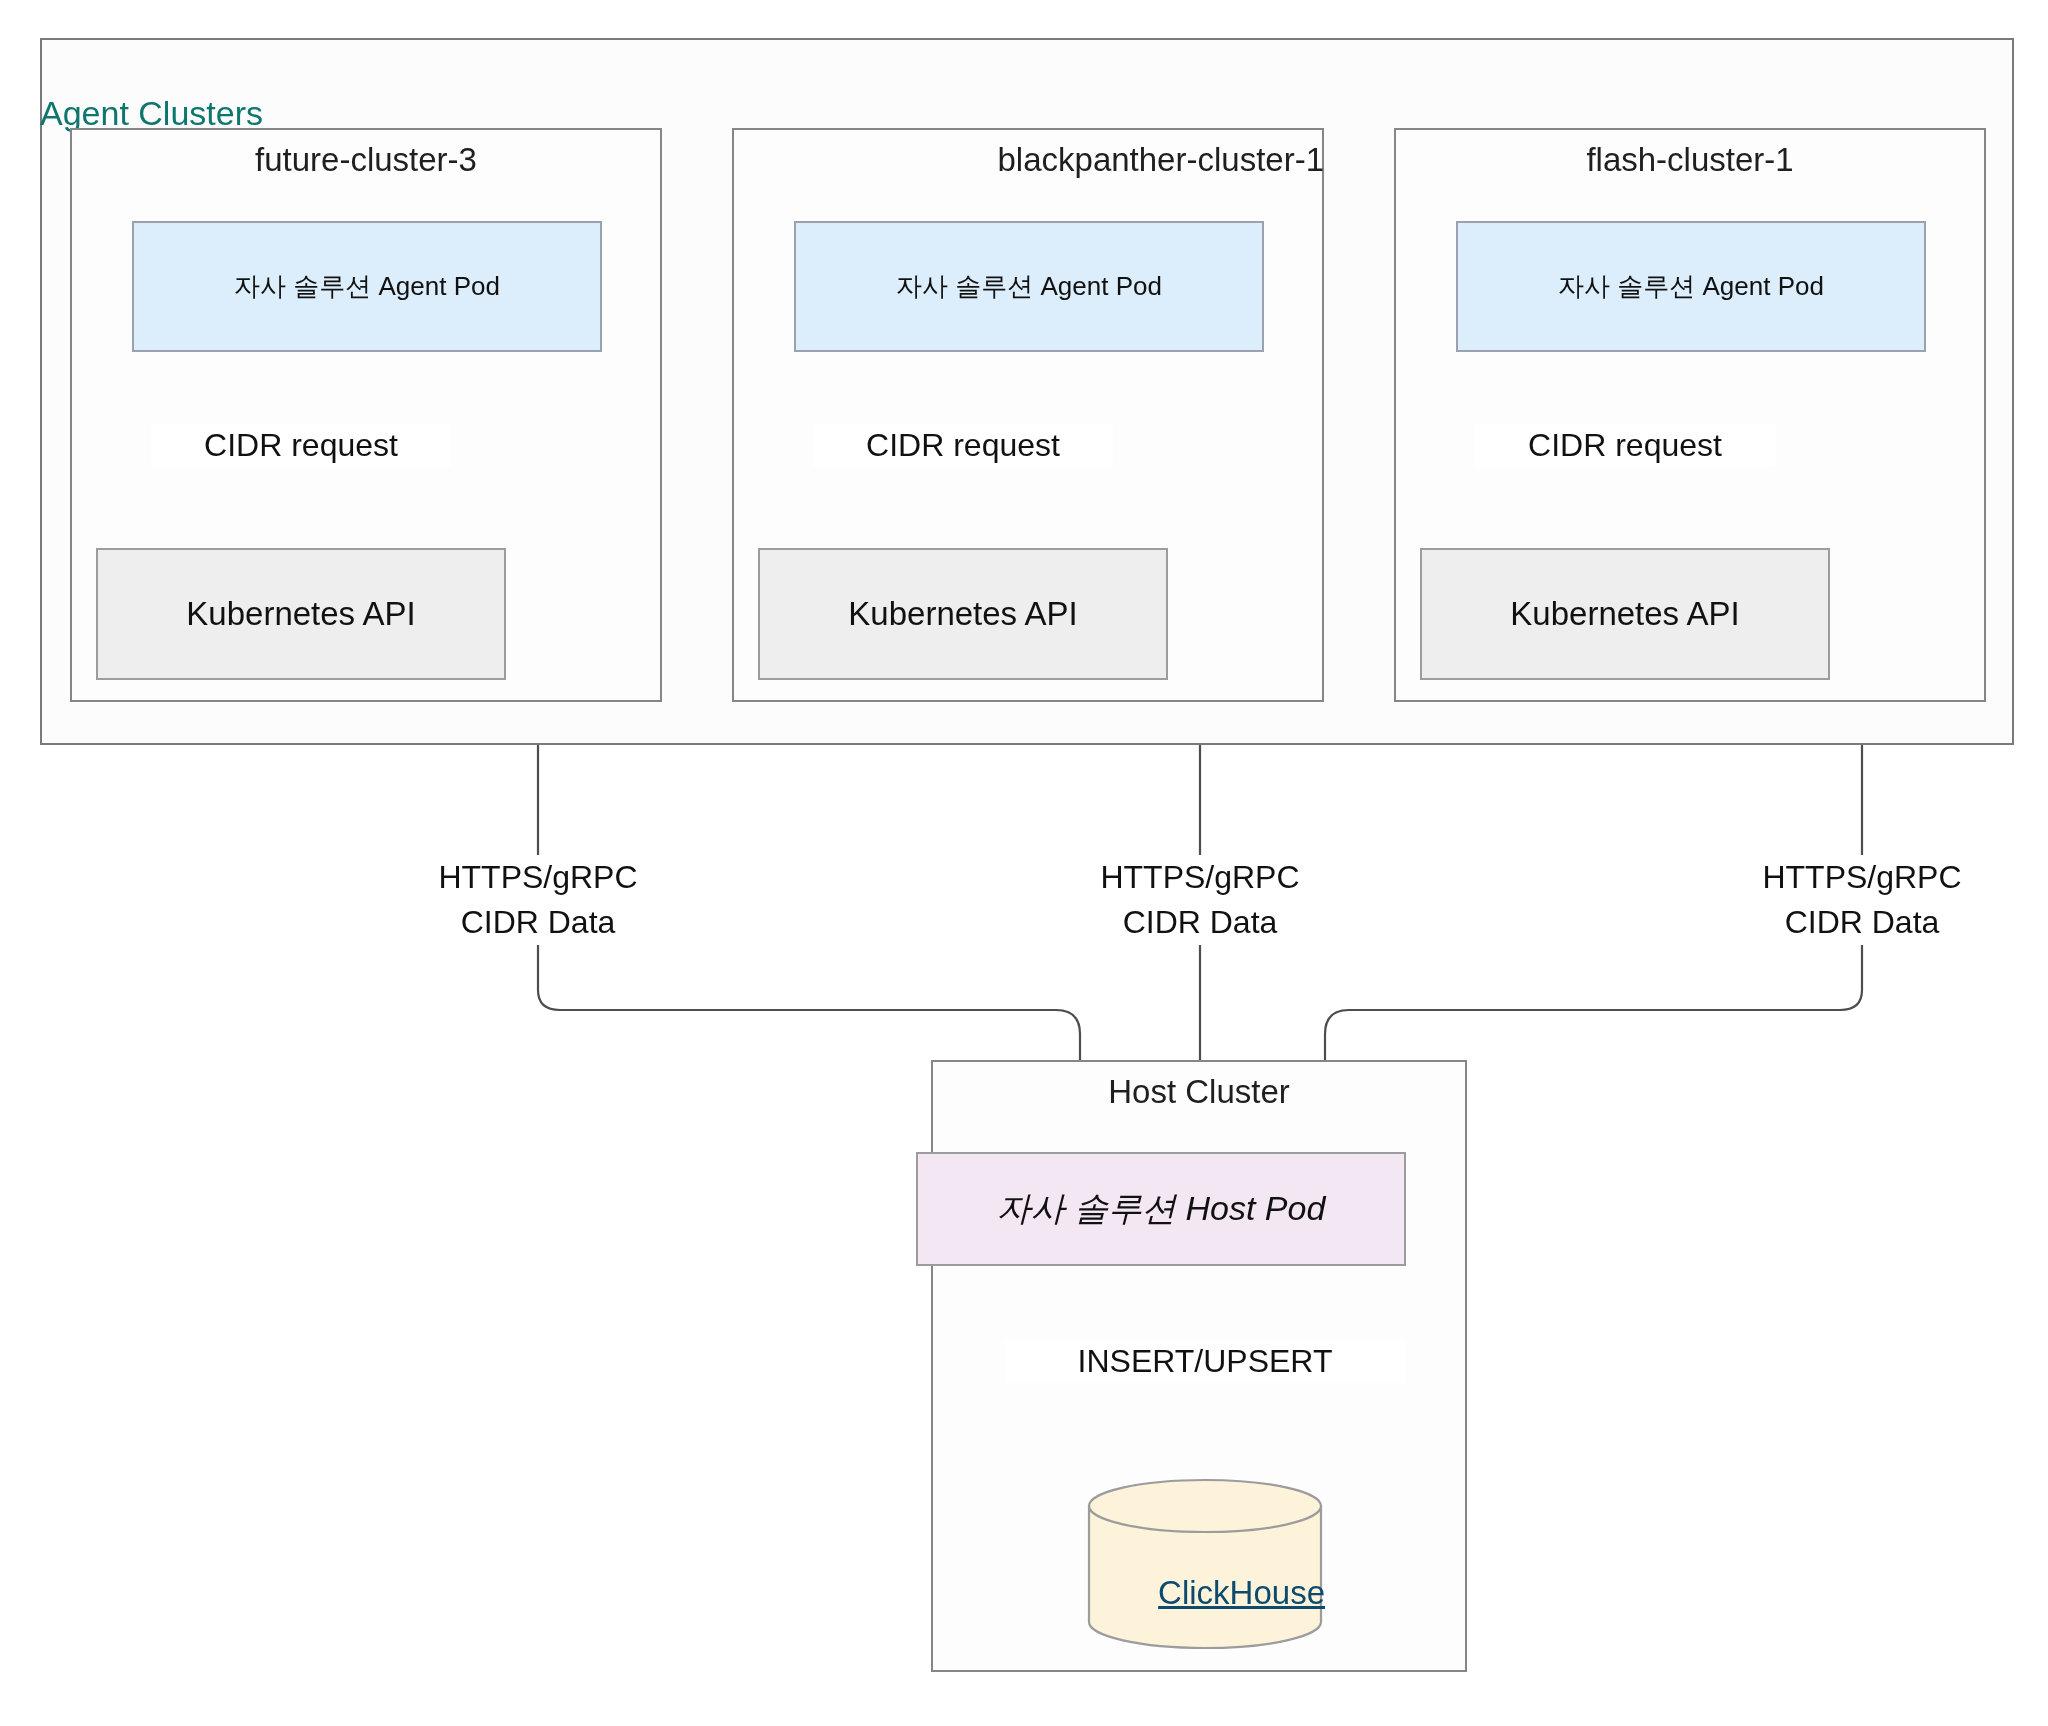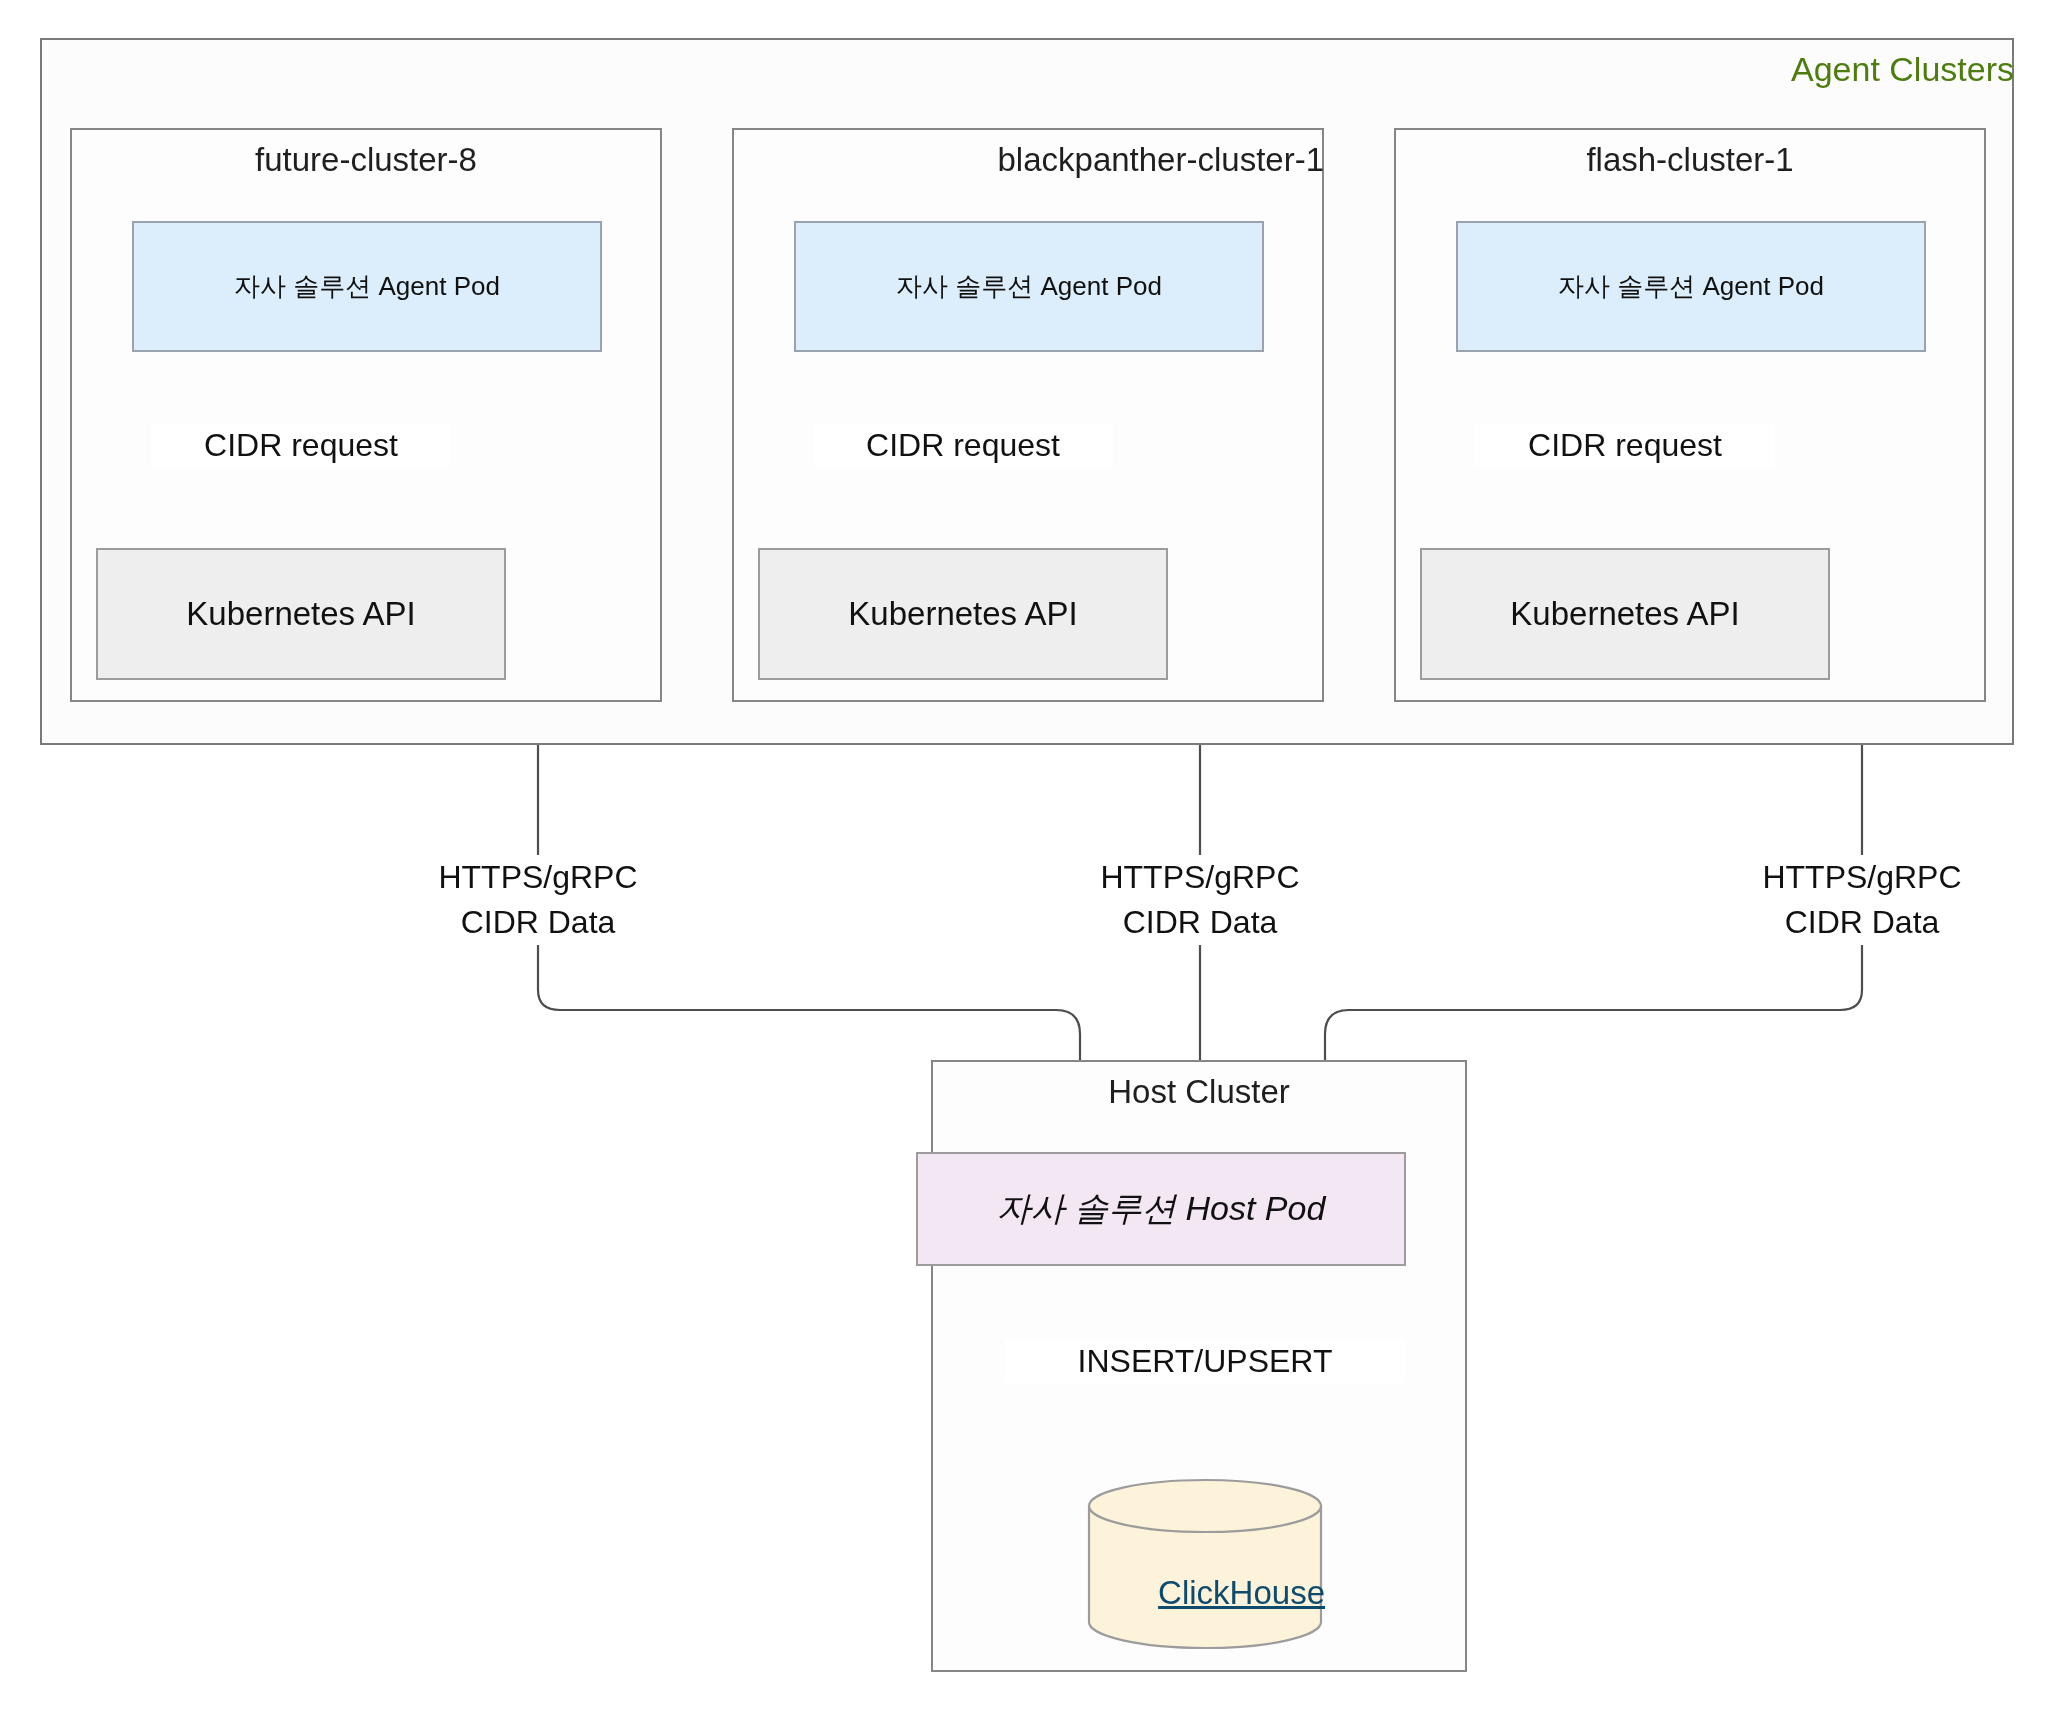--- a/index.html
+++ b/index.html
@@ -28,24 +28,25 @@
   .group-box {
     position: absolute;
     background: #fcfcfc;
     border: 2px solid #7a7a7a;
     box-sizing: border-box;
   }
   .group-title {
     position: absolute;
     left: 0;
     right: 0;
-    text-align: right;
+    text-align: left;
     font-size: 34px;
-    color: #4d7c0f;
-    white-space: nowrap;
+    color: #0f766e;
+    white-space: nowrap;
+    margin-top: 44px;
   }
   .cluster-box {
     position: absolute;
     background: #fdfdfd;
     border: 2px solid #868686;
     box-sizing: border-box;
   }
   .cluster-title {
     position: absolute;
     left: 0;
@@ -151,21 +152,21 @@
              L1349,1010 Q1325,1010 1325,1034
              L1325,1144" fill="none" stroke="#4d4d4d" stroke-width="2.2" marker-end="url(#arrowhead)"></path>
 
     <path d="M1205,1278 L1205,1472" fill="none" stroke="#6b6b6b" stroke-width="2.2" marker-end="url(#arrowhead)"></path>
   </svg>
 
   <div class="group-box" style="left:40px; top:38px; width:1974px; height:707px;"></div>
   <div class="group-title" style="left:40px; width:1974px; top:50px;">Agent Clusters</div>
 
   <div class="cluster-box" style="left:70px; top:128px; width:592px; height:574px;"></div>
-  <div class="cluster-title" style="left:70px; width:592px; top:141px;">future-cluster-8</div>
+  <div class="cluster-title" style="left:70px; width:592px; top:141px;">future-cluster-3</div>
   <div class="node node-agent-pod" style="left:132px; top:221px; width:470px; height:131px;">자사 솔루션 Agent Pod</div>
   <div class="edge-label" style="left:151px; top:424px; width:300px;">CIDR request</div>
   <div class="node node-k8s-api" style="left:96px; top:548px; width:410px; height:132px;">Kubernetes API</div>
 
   <div class="cluster-box" style="left:732px; top:128px; width:592px; height:574px;"></div>
   <div class="cluster-title" style="left:732px; width:592px; top:141px;text-align:right;">blackpanther-cluster-1</div>
   <div class="node node-agent-pod" style="left:794px; top:221px; width:470px; height:131px;">자사 솔루션 Agent Pod</div>
   <div class="edge-label" style="left:813px; top:424px; width:300px;">CIDR request</div>
   <div class="node node-k8s-api" style="left:758px; top:548px; width:410px; height:132px;">Kubernetes API</div>
 

